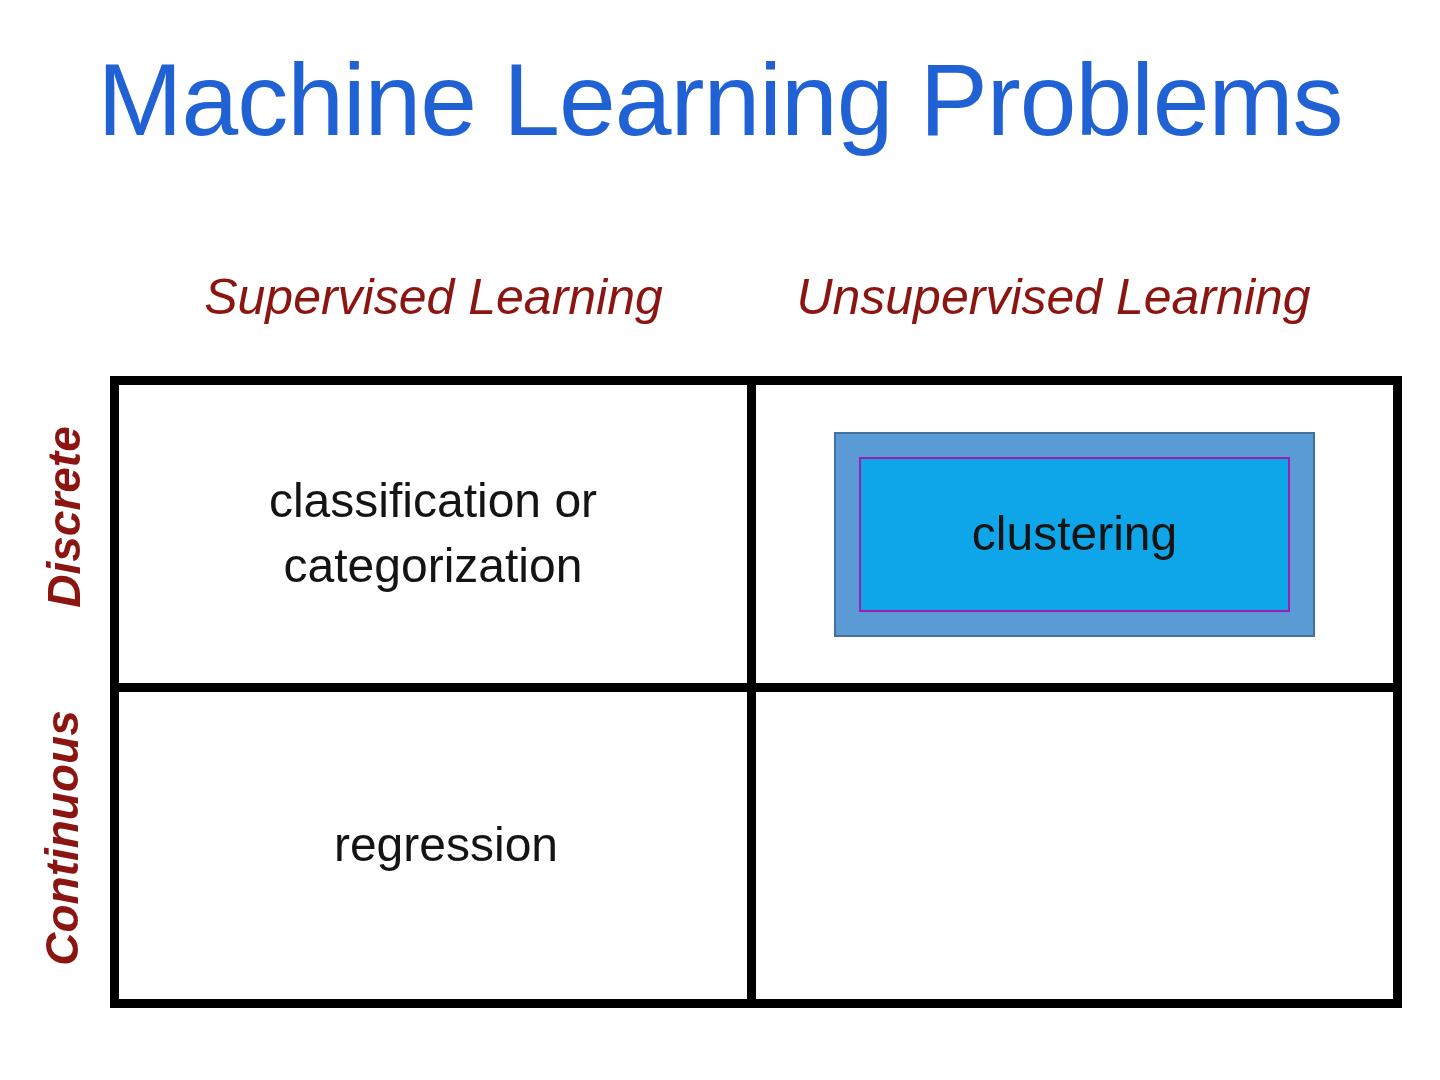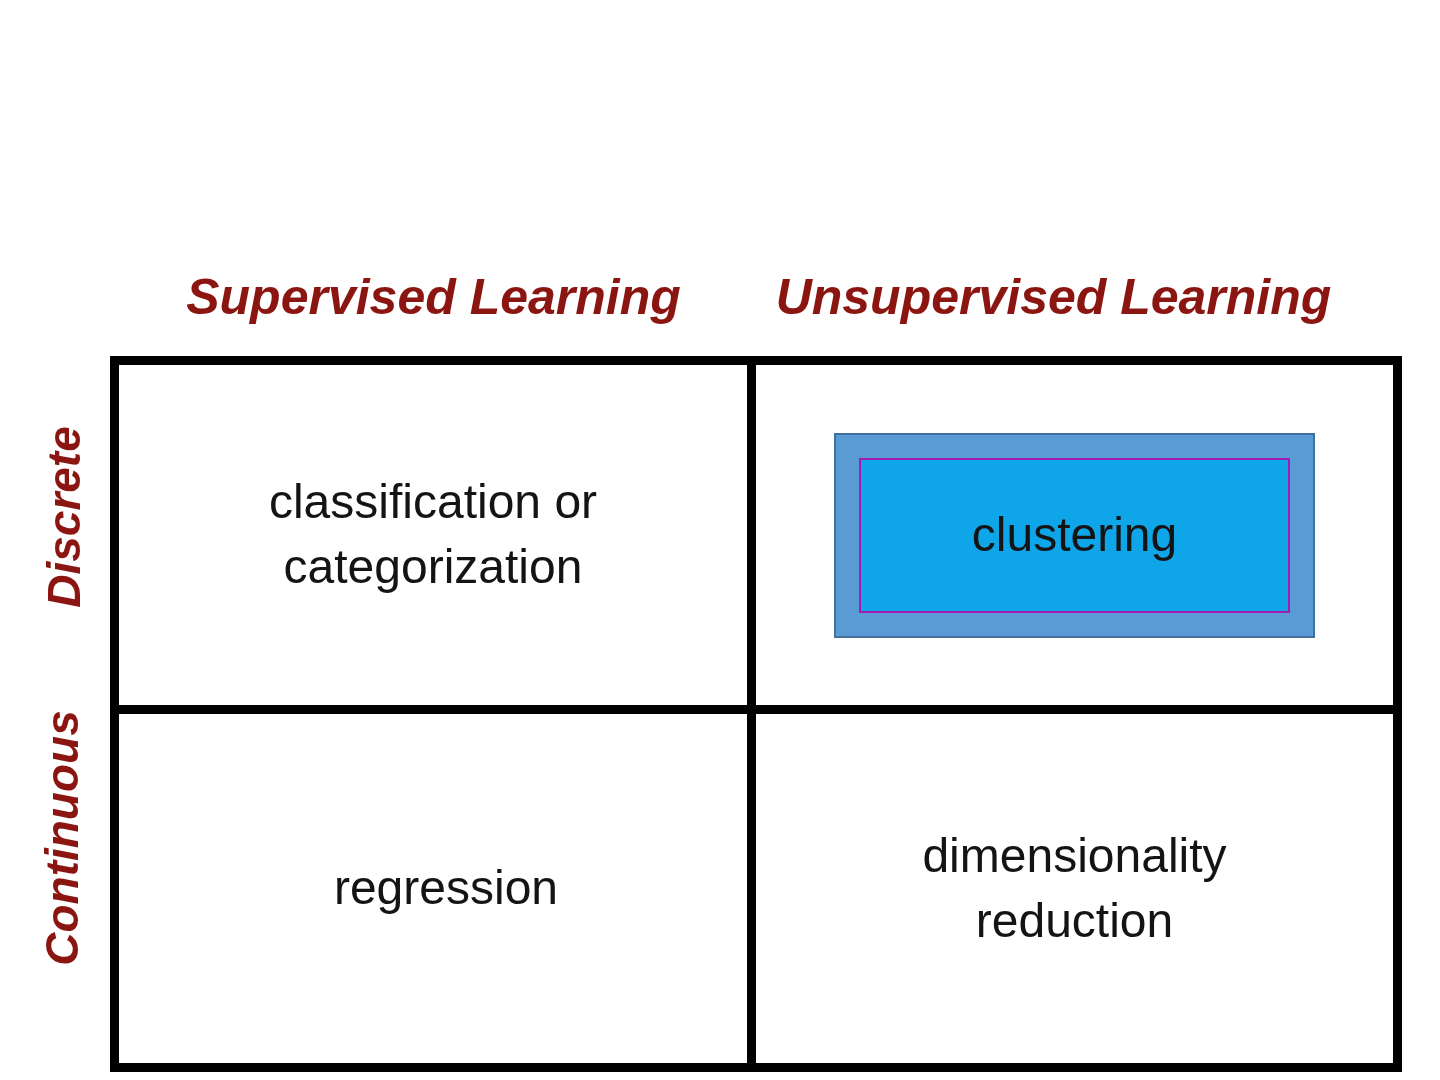--- a/index.html
+++ b/index.html
@@ -26,21 +26,21 @@
     font-weight: 400;
     letter-spacing: -1px;
     color: #2061d4;
     line-height: 1.1;
   }
   
   .col-header {
     position: absolute;
     top: 270px;
     font-size: 50px;
-    font-weight: bold;
+    font-weight: normal;
     font-style: italic;
     color: #8b1511;
     text-align: center;
     line-height: 1.1;
   }
   .col-header.supervised   { left: 110px; width: 647px; }
   .col-header.unsupervised { left: 731px; width: 645px; }
   
   .row-header {
     position: absolute;
@@ -50,23 +50,23 @@
     color: #8b1511;
     white-space: nowrap;
     transform: translate(-50%, -50%) rotate(-90deg);
   }
   .row-header.discrete   { left: 64px; top: 517px; }
   .row-header.continuous { left: 62px; top: 838px; }
   
   .matrix {
     position: absolute;
     left: 110px;
-    top: 356px;
+    top: 376px;
     width: 1292px;
-    height: 716px;
+    height: 632px;
     box-sizing: border-box;
     border: 9px solid #000000;
     display: grid;
     grid-template-columns: 1fr 1fr;
     grid-template-rows: 1fr 1fr;
     background: #ffffff;
   }
   .cell {
     display: flex;
     align-items: center;
@@ -101,20 +101,21 @@
     display: flex;
     align-items: center;
     justify-content: center;
   }
 </style>
 </head>
 <body>
 
 <div class="canvas">
 
+  <div class="slide-title">Machine Learning Problems</div>
 
   <div class="col-header supervised">Supervised Learning</div>
 
   <div class="col-header unsupervised">Unsupervised Learning</div>
 
   <div class="row-header discrete">Discrete</div>
 
   <div class="row-header continuous">Continuous</div>
 
   <div class="matrix">
@@ -129,20 +130,16 @@
         <div class="highlight-inner">
           <div class="cell-label">clustering</div>
         </div>
       </div>
     </div>
 
     <div class="cell bl">
       <div class="cell-label">regression</div>
     </div>
 
-    <div class="cell br">
-      <div class="cell-label">dimensionality
-reduction</div>
-    </div>
 
   </div>
 
 </div>
 
 </body></html>

